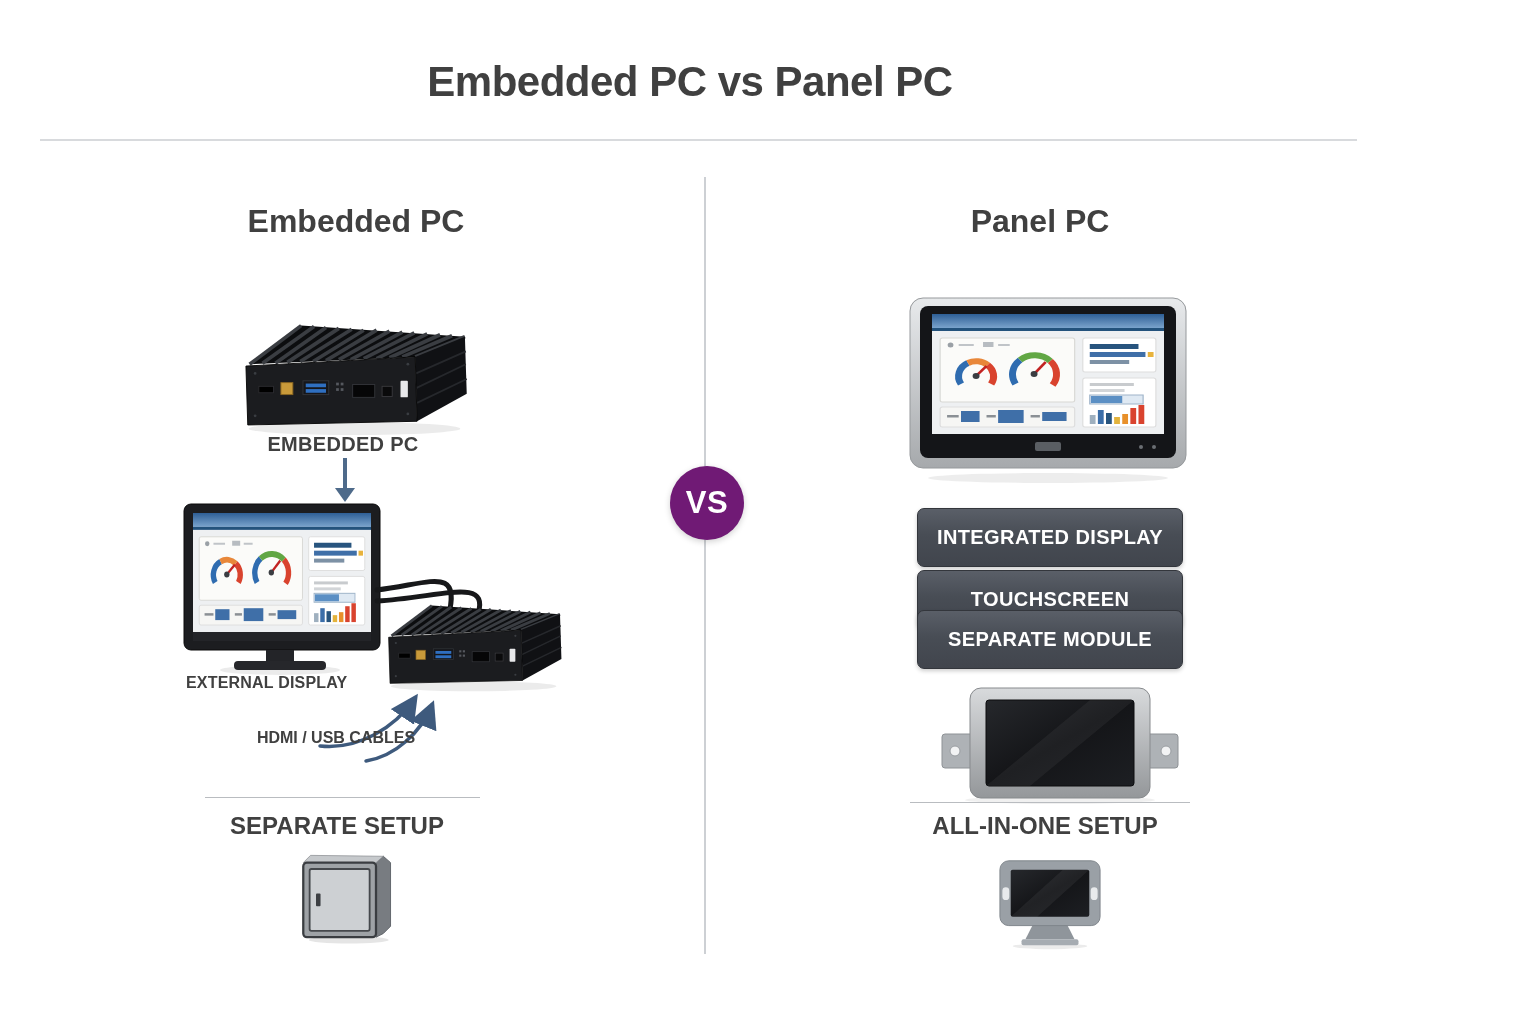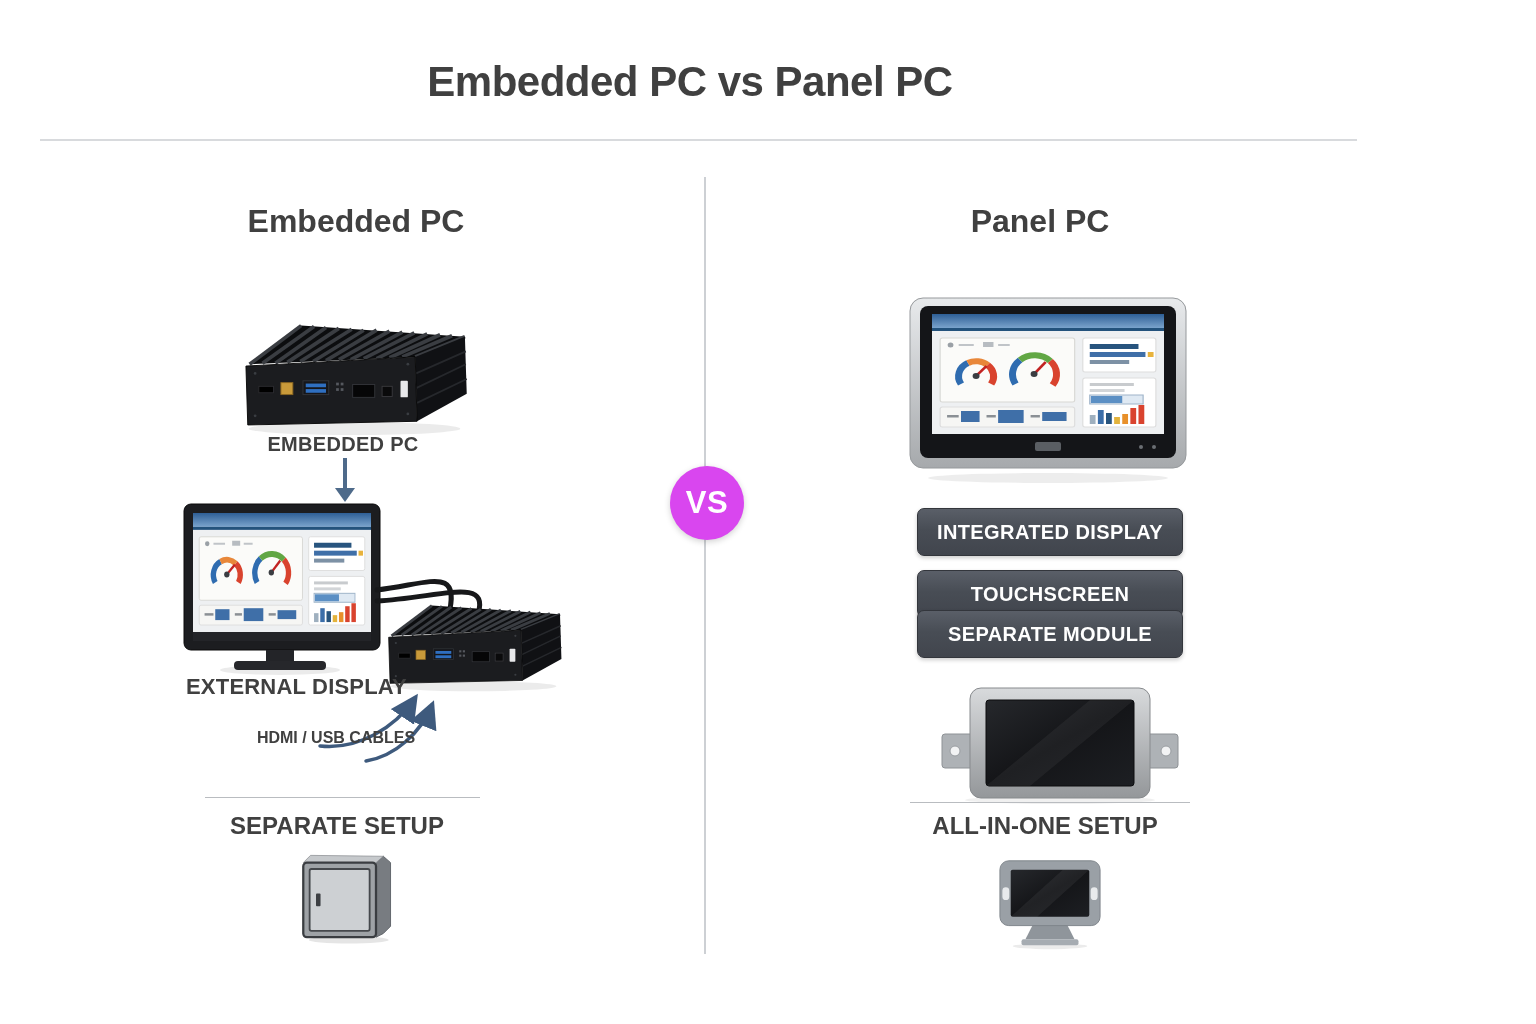--- a/index.html
+++ b/index.html
@@ -13,35 +13,35 @@
     top:58px;left:0;width:1380px;text-align:center;
     font-size:42px;font-weight:bold;letter-spacing:-0.5px;
   }
   .hr-top{top:139px;left:40px;width:1317px;height:2px;background:#d8dadd;}
   .v-divider{left:704px;top:177px;width:2px;height:777px;background:#cdd0d4;}
   .col-heading{font-size:32px;font-weight:bold;text-align:center;}
   .col-heading.left{top:203px;left:6px;width:700px;}
   .col-heading.right{top:203px;left:690px;width:700px;}
   .caption{font-weight:bold;}
   .cap-embedded{top:433px;left:193px;width:300px;text-align:center;font-size:20px;letter-spacing:0.3px;}
-  .cap-display{top:674px;left:186px;font-size:22px;letter-spacing:0.2px;}
+  .cap-display{top:674px;left:186px;font-size:16px;letter-spacing:0.2px;}
   .cap-cables{top:729px;left:186px;width:300px;text-align:center;font-size:16px;}
   .cap-separate{top:812px;left:187px;width:300px;text-align:center;font-size:24px;}
   .cap-aio{top:812px;left:895px;width:300px;text-align:center;font-size:24px;}
   .hr-small{height:1px;background:#b9bcc0;}
   .hr-left{top:797px;left:205px;width:275px;}
   .hr-right{top:802px;left:910px;width:280px;}
   .vs-circle{
     left:670px;top:466px;width:74px;height:74px;border-radius:50%;
-    background:#d946ef;color:#ffffff;font-size:31px;font-weight:bold;
+    background:#701a75;color:#ffffff;font-size:31px;font-weight:bold;
     display:flex;align-items:center;justify-content:center;letter-spacing:0.5px;
     box-shadow:0 2px 6px rgba(0,0,0,0.18);
   }
   .badge{
-    left:917px;width:266px;height:48px;border-radius:7px;
+    left:917px;width:266px;height:59px;border-radius:7px;
     background:linear-gradient(180deg,#5a5f68 0%,#484d55 45%,#41454d 100%);
     border:1px solid #33363c;color:#ffffff;font-size:20px;font-weight:bold;
     display:flex;align-items:center;justify-content:center;letter-spacing:0.4px;
     box-shadow:0 2px 4px rgba(0,0,0,0.2);
     box-sizing:border-box;
   }
   .badge.b1{top:508px;}
   .badge.b2{top:559px;margin-top:11px;}
   .badge.b3{top:610px;}
   svg{display:block;}

